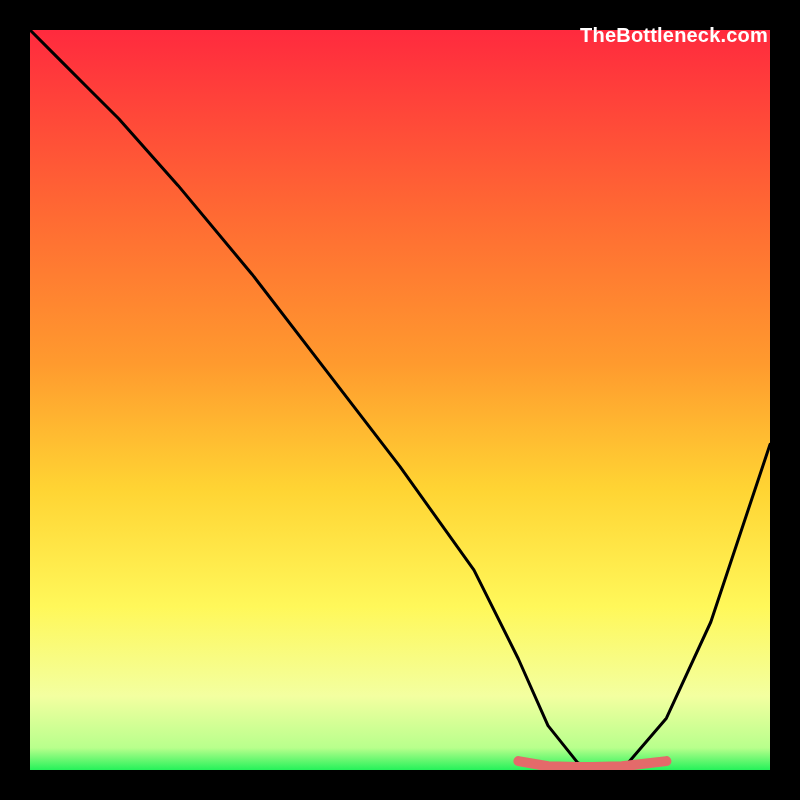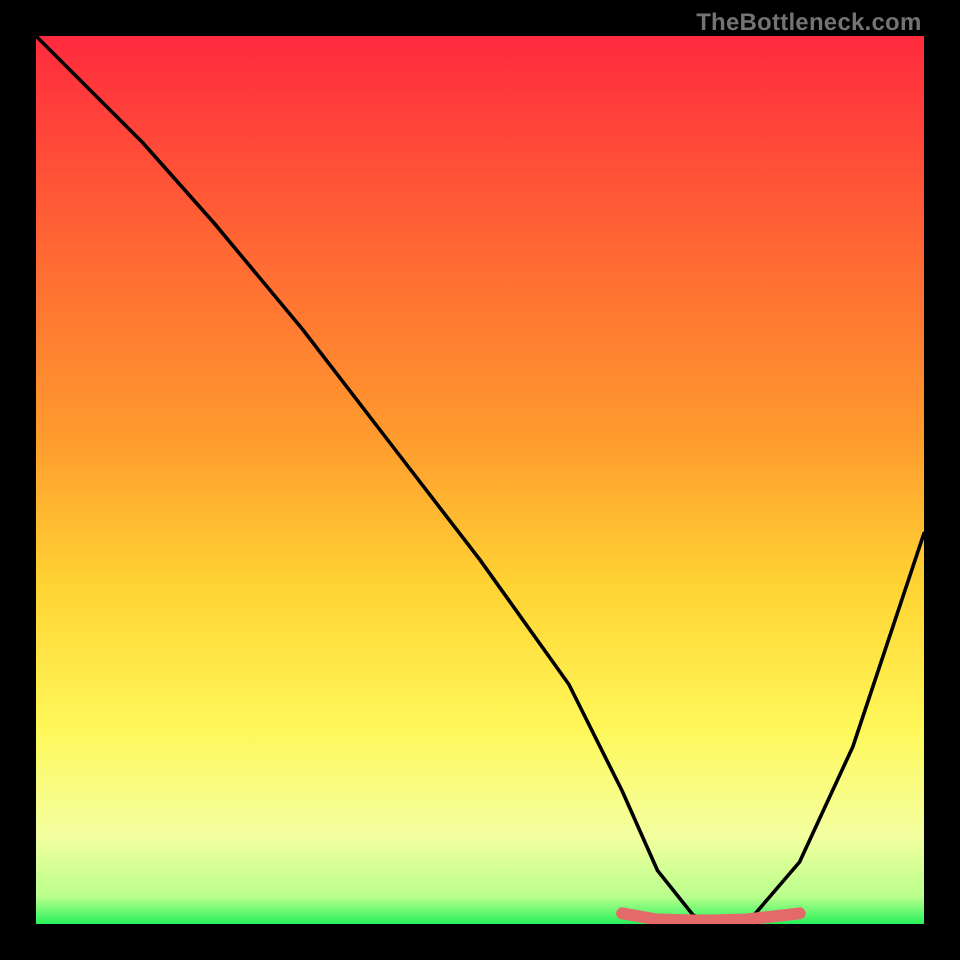--- a/index.html
+++ b/index.html
@@ -25,26 +25,26 @@
   }
   .plot-bg {
     position: absolute;
     left: 0;
     top: 0;
     width: 100%;
     height: 100%;
   }
   .watermark {
     position: absolute;
-    top: 8px;
+    top: 24px;
     right: 32px;
     font-family: Arial, Helvetica, sans-serif;
     font-size: 20px;
     font-weight: 600;
-    color: #737373;
+    color: #ffffff;
     letter-spacing: 0.2px;
   }
   svg.overlay {
     position: absolute;
     left: 0;
     top: 0;
     width: 100%;
     height: 100%;
   }
 </style>

